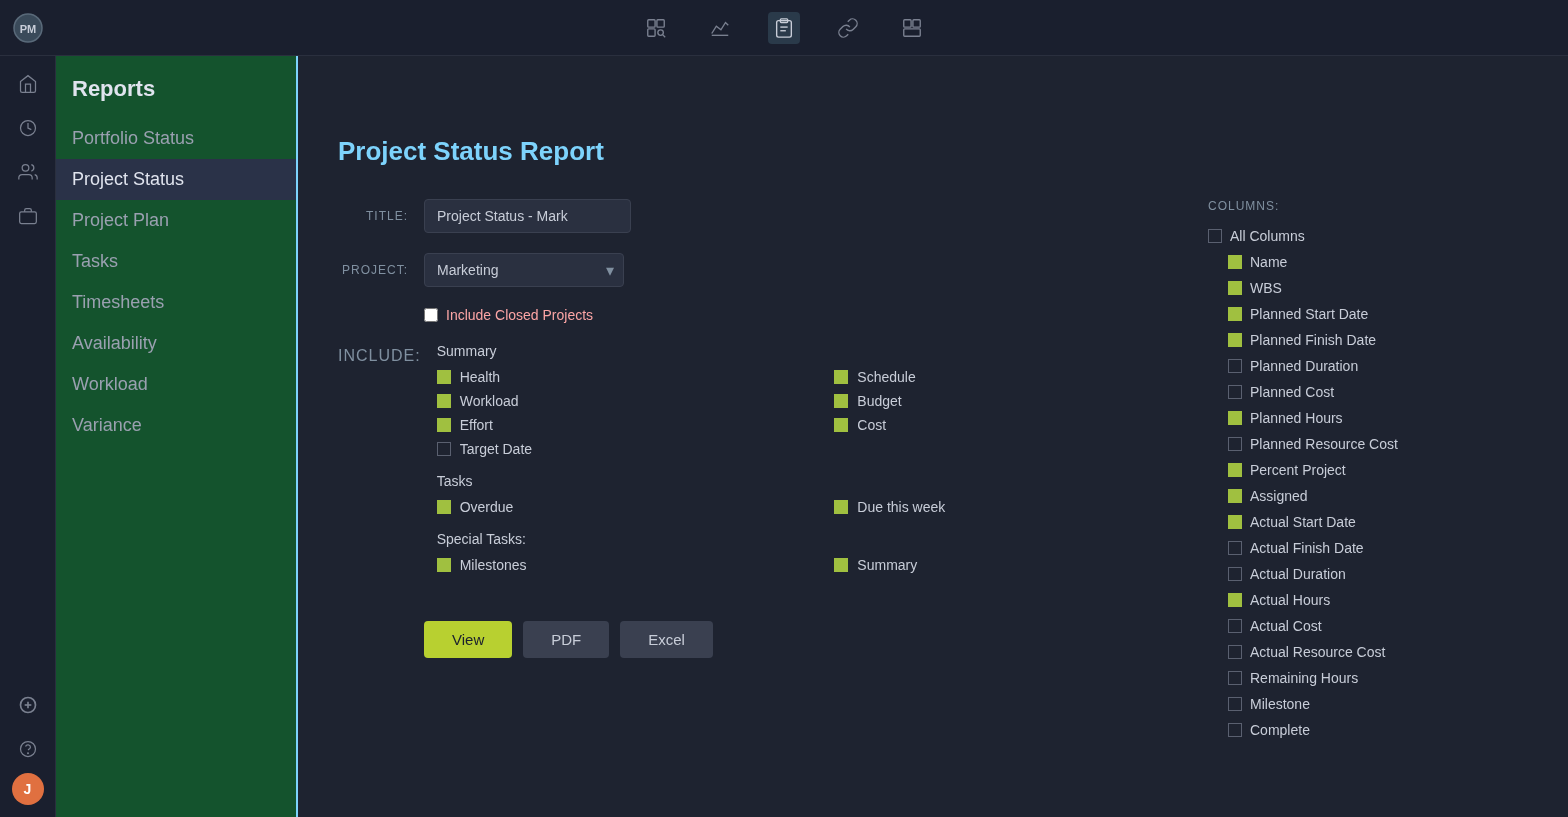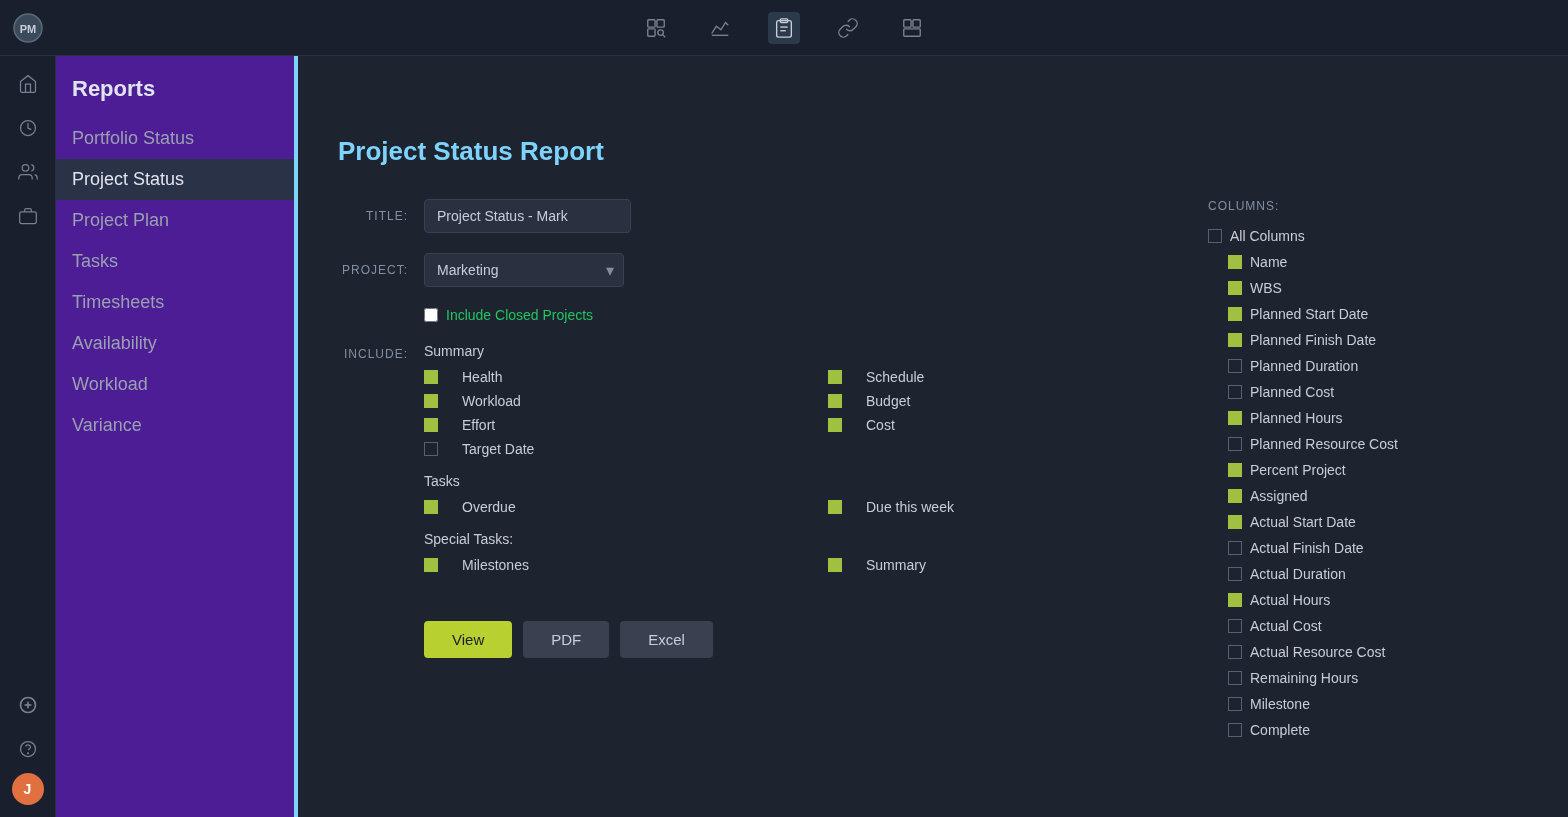--- a/index.html
+++ b/index.html
@@ -103,22 +103,22 @@
       justify-content: center;
       font-size: 14px;
       font-weight: bold;
       color: white;
       cursor: pointer;
     }
 
     
     .sidebar {
       width: 242px;
-      background: #4c1d95;
-      border-right: 4px solid #7dd3fc;
+      background: #14532d;
+      border-right: 2px solid #7dd3fc;
       flex-shrink: 0;
       padding: 20px 0;
     }
     .sidebar-title {
       font-size: 22px;
       font-weight: 600;
       color: #e0e4ee;
       padding: 0 16px 16px;
     }
     .sidebar-item {
@@ -210,32 +210,32 @@
     .checkbox-plain {
       width: 14px;
       height: 14px;
       border: 1px solid #5a6070;
       background: transparent;
       cursor: pointer;
       flex-shrink: 0;
     }
     .checkbox-label {
       font-size: 14px;
-      color: #22c55e;
+      color: #fca5a5;
     }
 
     
     .include-section {
       display: flex;
       align-items: flex-start;
       gap: 16px;
       margin-bottom: 28px;
     }
     .include-label {
-      font-size: 12px;
+      font-size: 16px;
       color: #8090a0;
       letter-spacing: 1px;
       text-transform: uppercase;
       min-width: 70px;
       text-align: right;
       padding-top: 4px;
     }
     .include-content {
       flex: 1;
     }
@@ -246,21 +246,21 @@
     }
     .include-grid {
       display: grid;
       grid-template-columns: 1fr 1fr;
       gap: 8px 24px;
       margin-bottom: 16px;
     }
     .check-item {
       display: flex;
       align-items: center;
-      gap: 24px;
+      gap: 9px;
       font-size: 14px;
       color: #c8cdd8;
     }
     .check-box-green {
       width: 14px;
       height: 14px;
       background: #a0c040;
       border: 1px solid #a0c040;
       flex-shrink: 0;
       cursor: pointer;

